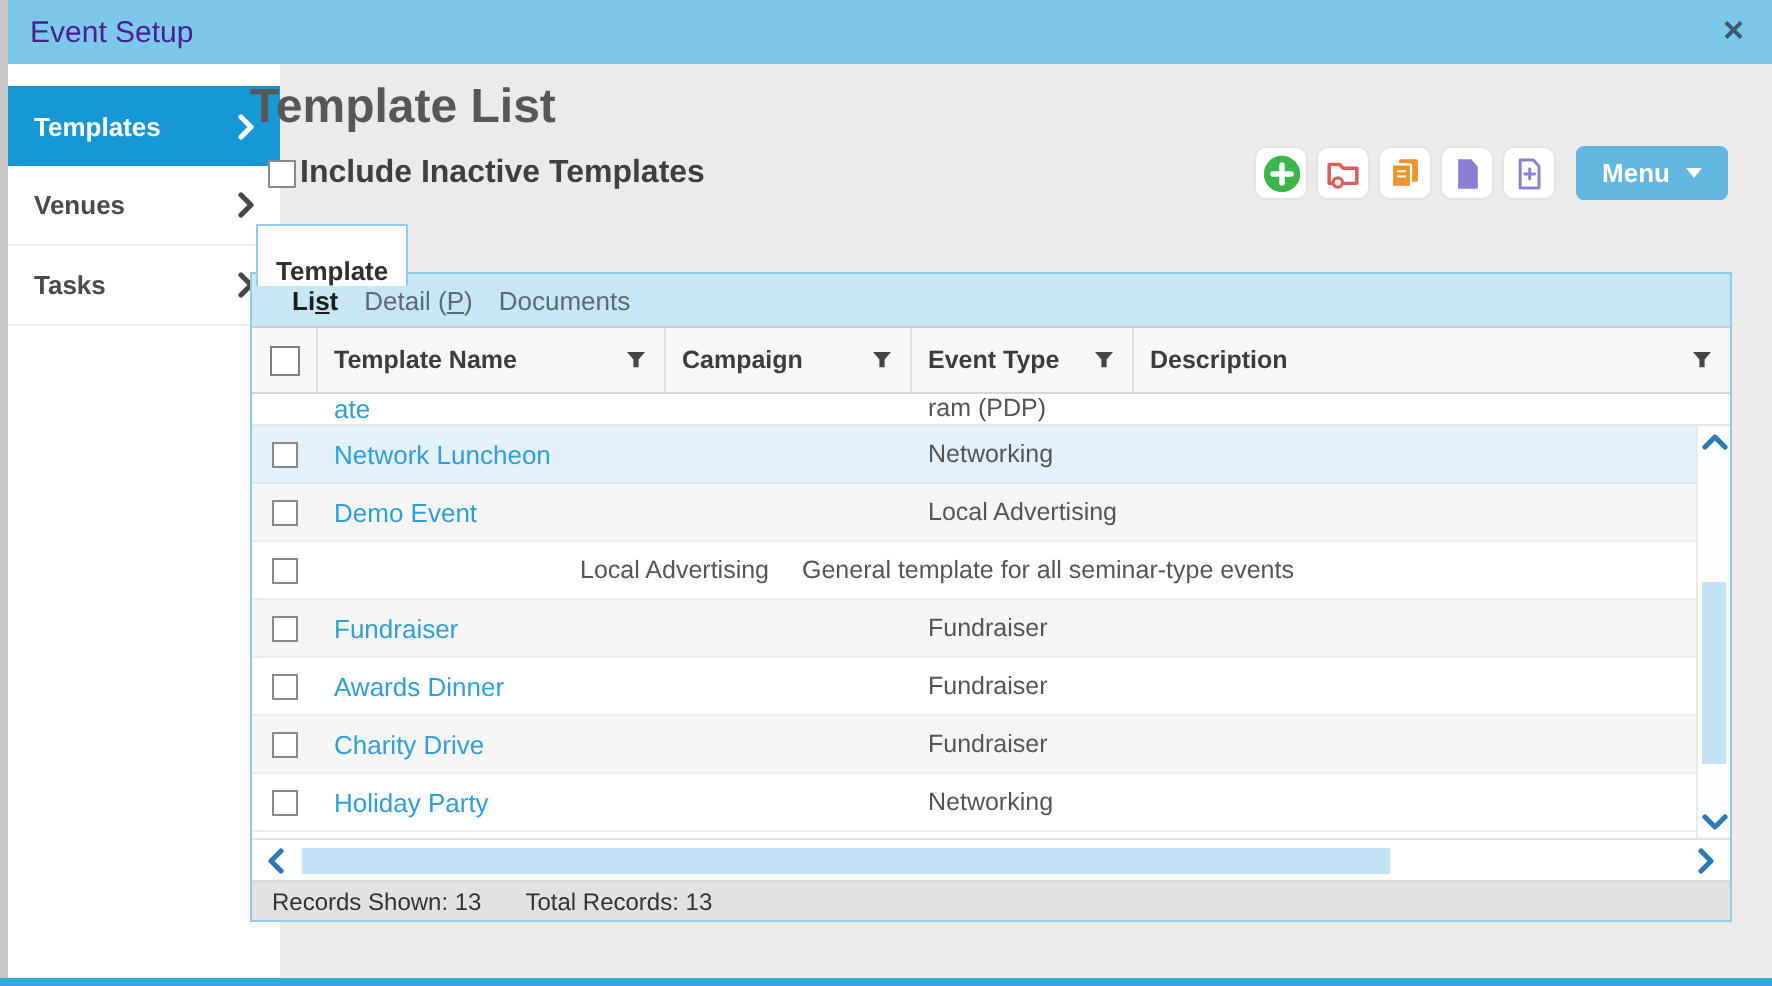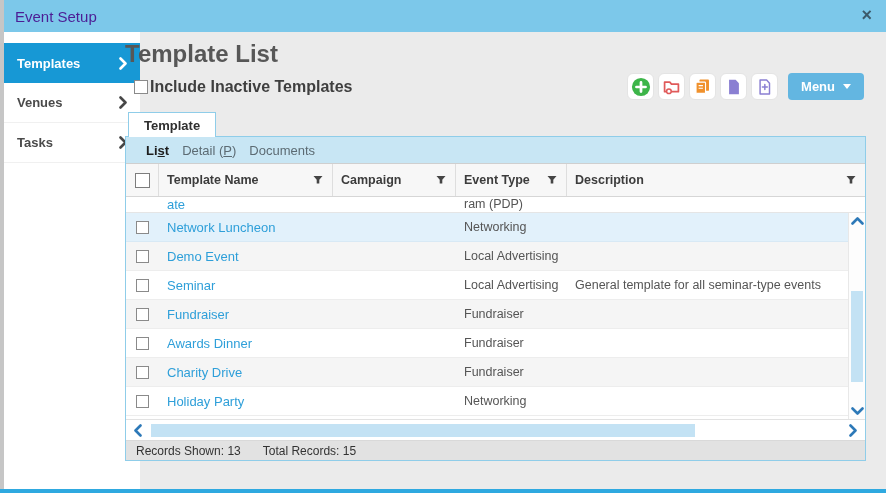--- a/index.html
+++ b/index.html
@@ -29,21 +29,21 @@
   .checkbox { display:inline-block; width:13px; height:13px; border:1px solid #8a8a8a; background:#fff; }
   .include-wrap .checkbox { width:14px; height:14px; margin-right:2px; }
 
   
   .toolbar { position:absolute; top:73px; right:22px; display:flex; align-items:flex-end; gap:4px; }
   .icon-btn { width:27px; height:27px; background:#fff; border:1px solid #e4e4e4; border-radius:6px; display:flex; align-items:center; justify-content:center; cursor:pointer; }
   .menu-btn { height:27px; margin-left:6px; padding:0 13px; border:none; border-radius:4px; background:var(--menu-button,#63b6e1); color:#fff; font-size:13px; font-weight:700; font-family:inherit; display:flex; align-items:center; cursor:pointer; }
   .menu-btn .caret { margin-left:8px; width:0; height:0; border-left:4px solid transparent; border-right:4px solid transparent; border-top:5px solid #fff; }
 
   
-  .tab { position:absolute; left:128px; top:112px; height:25px; padding:0 15px; background:#fff; border:1px solid var(--panel-border,#8fcde9); border-bottom:none; display:flex; align-items:center; font-size:13px; font-weight:700; color:#2f2f2f; z-index:2; cursor:pointer; }
+  .tab { position:absolute; left:128px; top:112px; height:31px; padding:0 9px; background:#fff; border:1px solid var(--panel-border,#8fcde9); border-bottom:none; display:flex; align-items:flex-end; font-size:13px; font-weight:700; color:#2f2f2f; z-index:2; cursor:pointer; }
 
   
   .panel { position:absolute; left:125px; top:136px; width:741px; height:325px; background:#fff; border:1px solid var(--panel-border,#8fcde9); display:flex; flex-direction:column; }
   .subtabs { height:26px; background:var(--subtab-bg,#c8e6f4); display:flex; align-items:center; gap:13px; padding-left:20px; font-size:13px; color:#5c6b73; flex:0 0 auto; }
   .subtab { cursor:pointer; }
   .subtab.active { color:#1d1d1d; font-weight:700; }
   .subtab u { text-decoration:underline; }
 
   
   .grid-header { height:34px; background:#f7f7f7; border-top:1px solid #cfcfcf; border-bottom:1px solid #d6d6d6; display:flex; align-items:stretch; font-size:12.5px; font-weight:700; color:#3c3c3c; flex:0 0 auto; }
@@ -240,21 +240,20 @@
           </div>
           <div class="cell c-name"><a class="link">Demo Event</a></div>
           <div class="cell c-camp"></div>
           <div class="cell c-event">Local Advertising</div>
           <div class="cell c-desc"></div>
         </div>
         <div class="row">
           <div class="cell cb">
             <span class="checkbox"></span>
           </div>
-          <div class="cell c-name"><a class="link">Seminar</a></div>
           <div class="cell c-camp"></div>
           <div class="cell c-event">Local Advertising</div>
           <div class="cell c-desc">General template for all seminar-type events</div>
         </div>
         <div class="row alt">
           <div class="cell cb">
             <span class="checkbox"></span>
           </div>
           <div class="cell c-name"><a class="link">Fundraiser</a></div>
           <div class="cell c-camp"></div>
@@ -301,18 +300,18 @@
       </div>
       <span class="hs-arrow">
         <svg width="9" height="13" viewBox="0 0 9 13">
             <path d="M1.5 1.5l5 5-5 5" stroke="var(--scroll-arrow,#2d79b8)" stroke-width="2.6" fill="none" stroke-linecap="round" stroke-linejoin="round"></path>
           </svg>
       </span>
     </div>
 
     <div class="statusbar">
       <span>Records Shown: 13</span>
-      <span>Total Records: 15</span>
+      <span>Total Records: 13</span>
     </div>
   </div>
 
   <div class="bottom-edge"></div>
 </div>
 
 </body></html>

